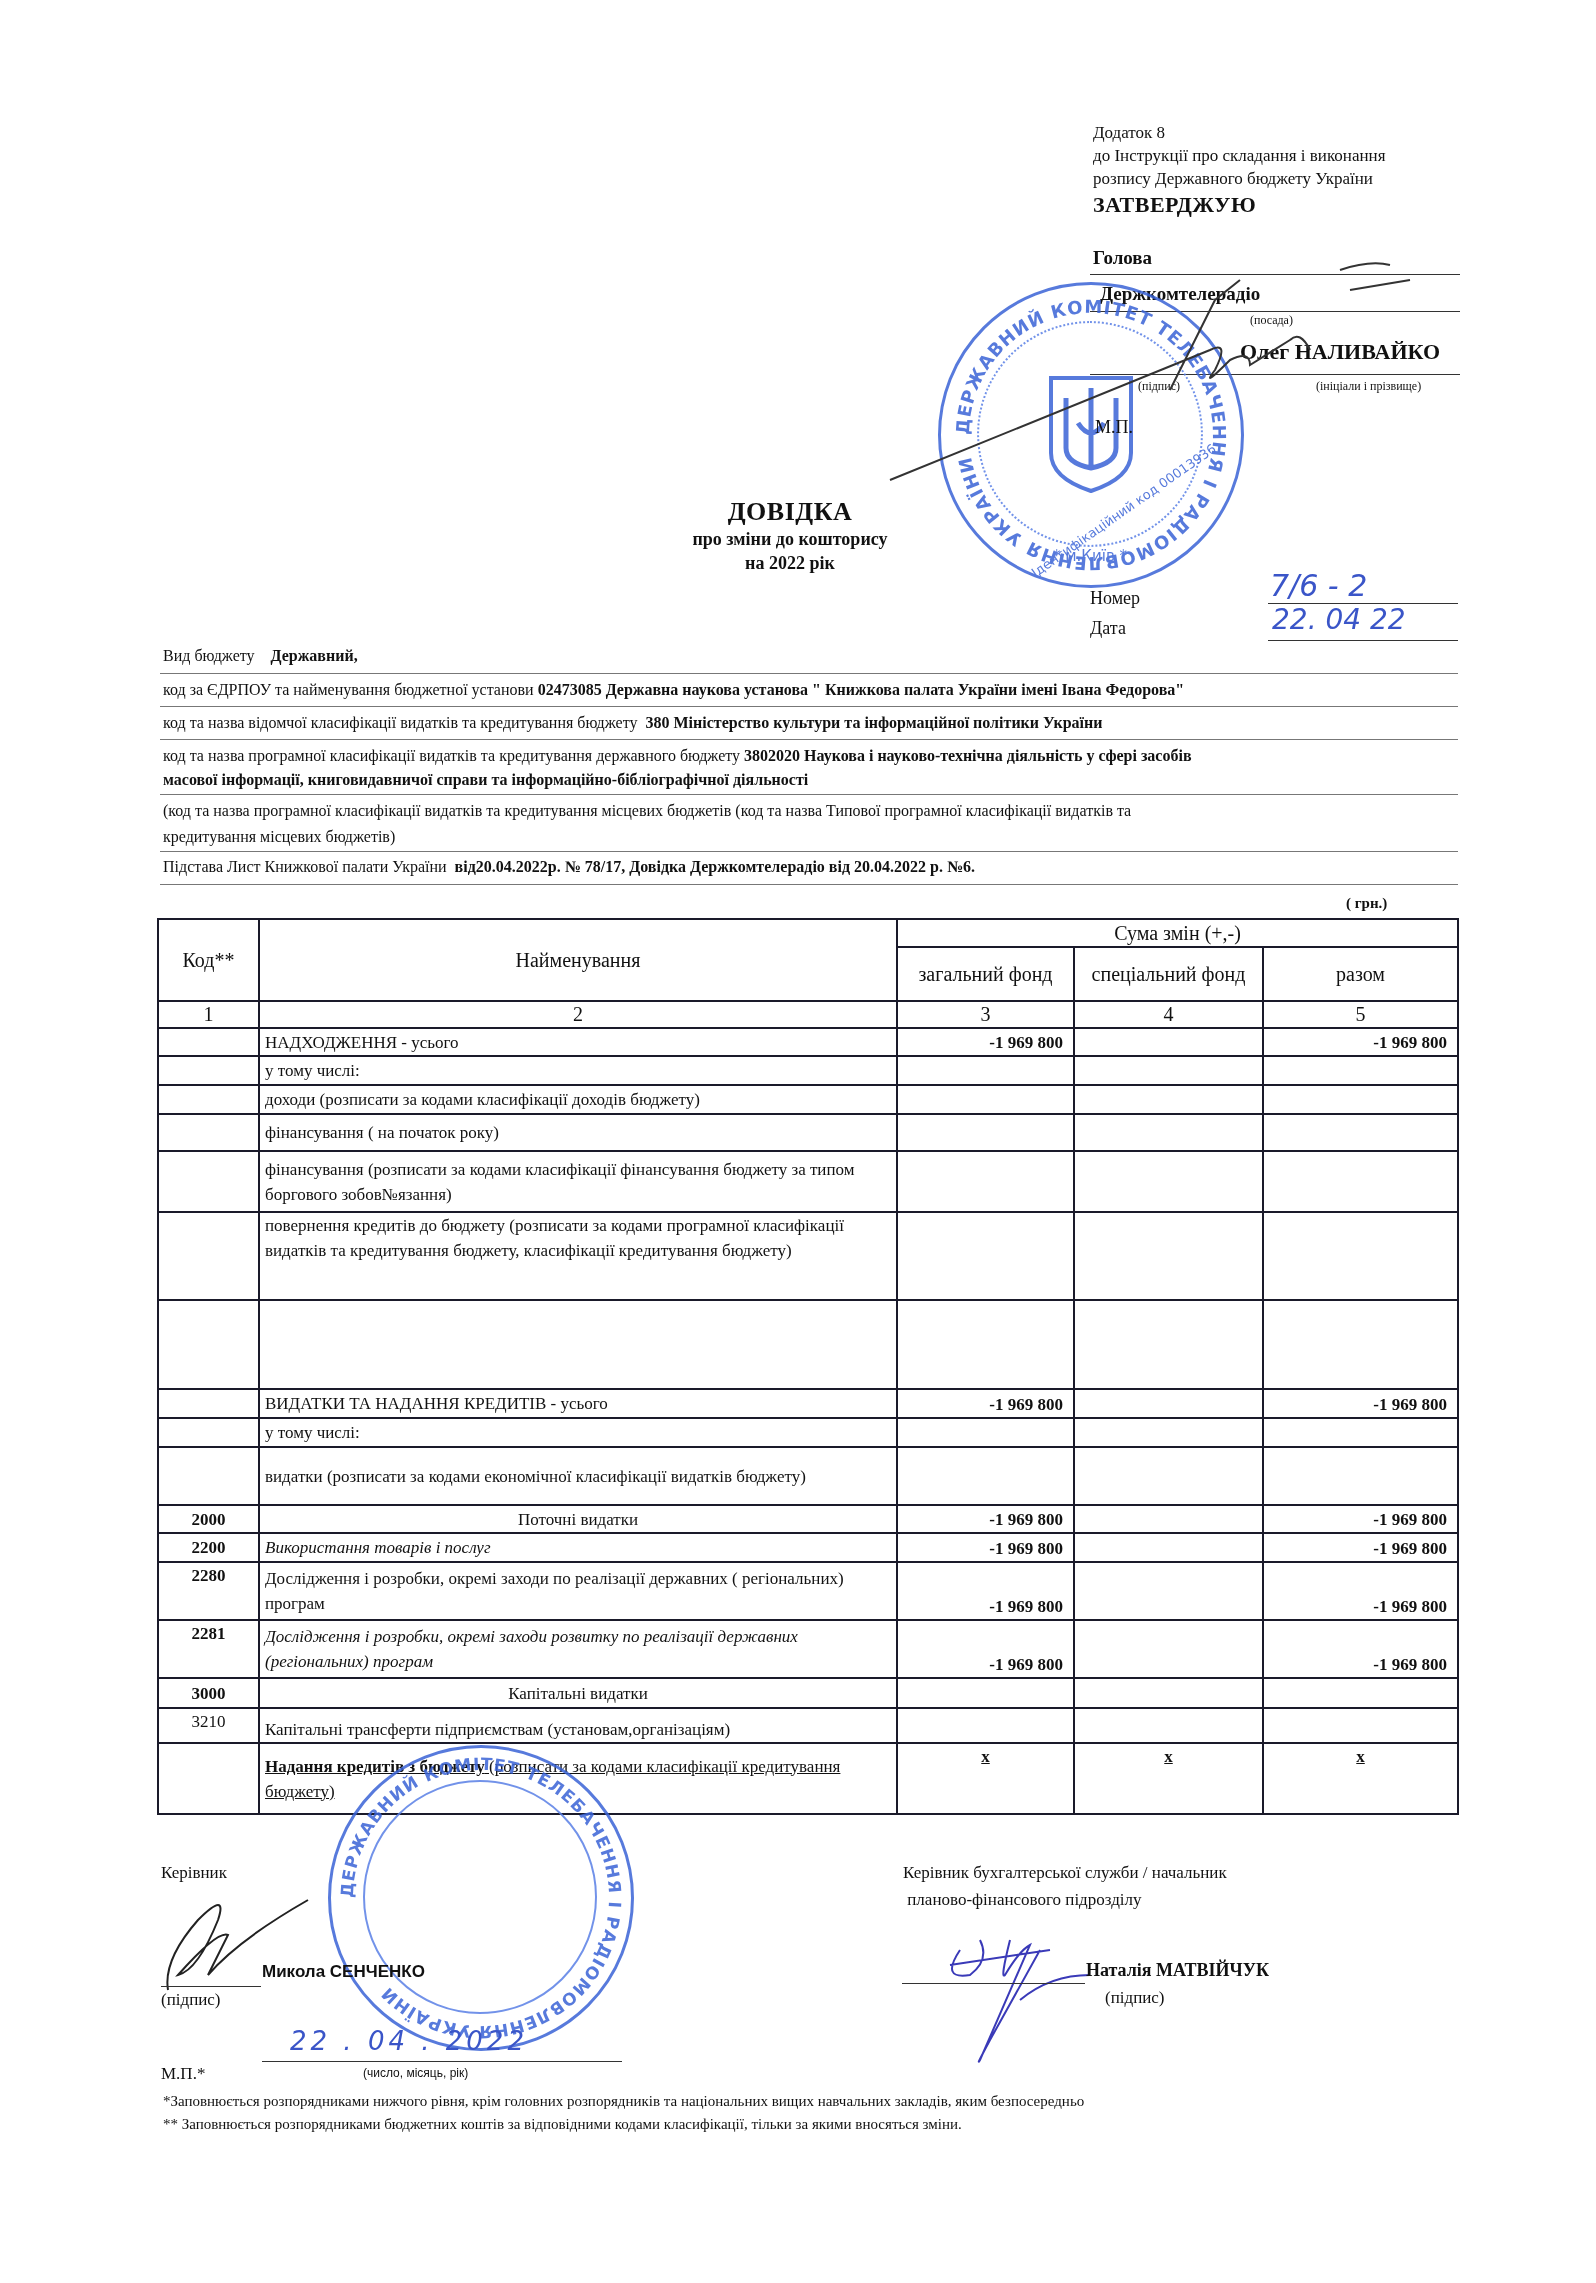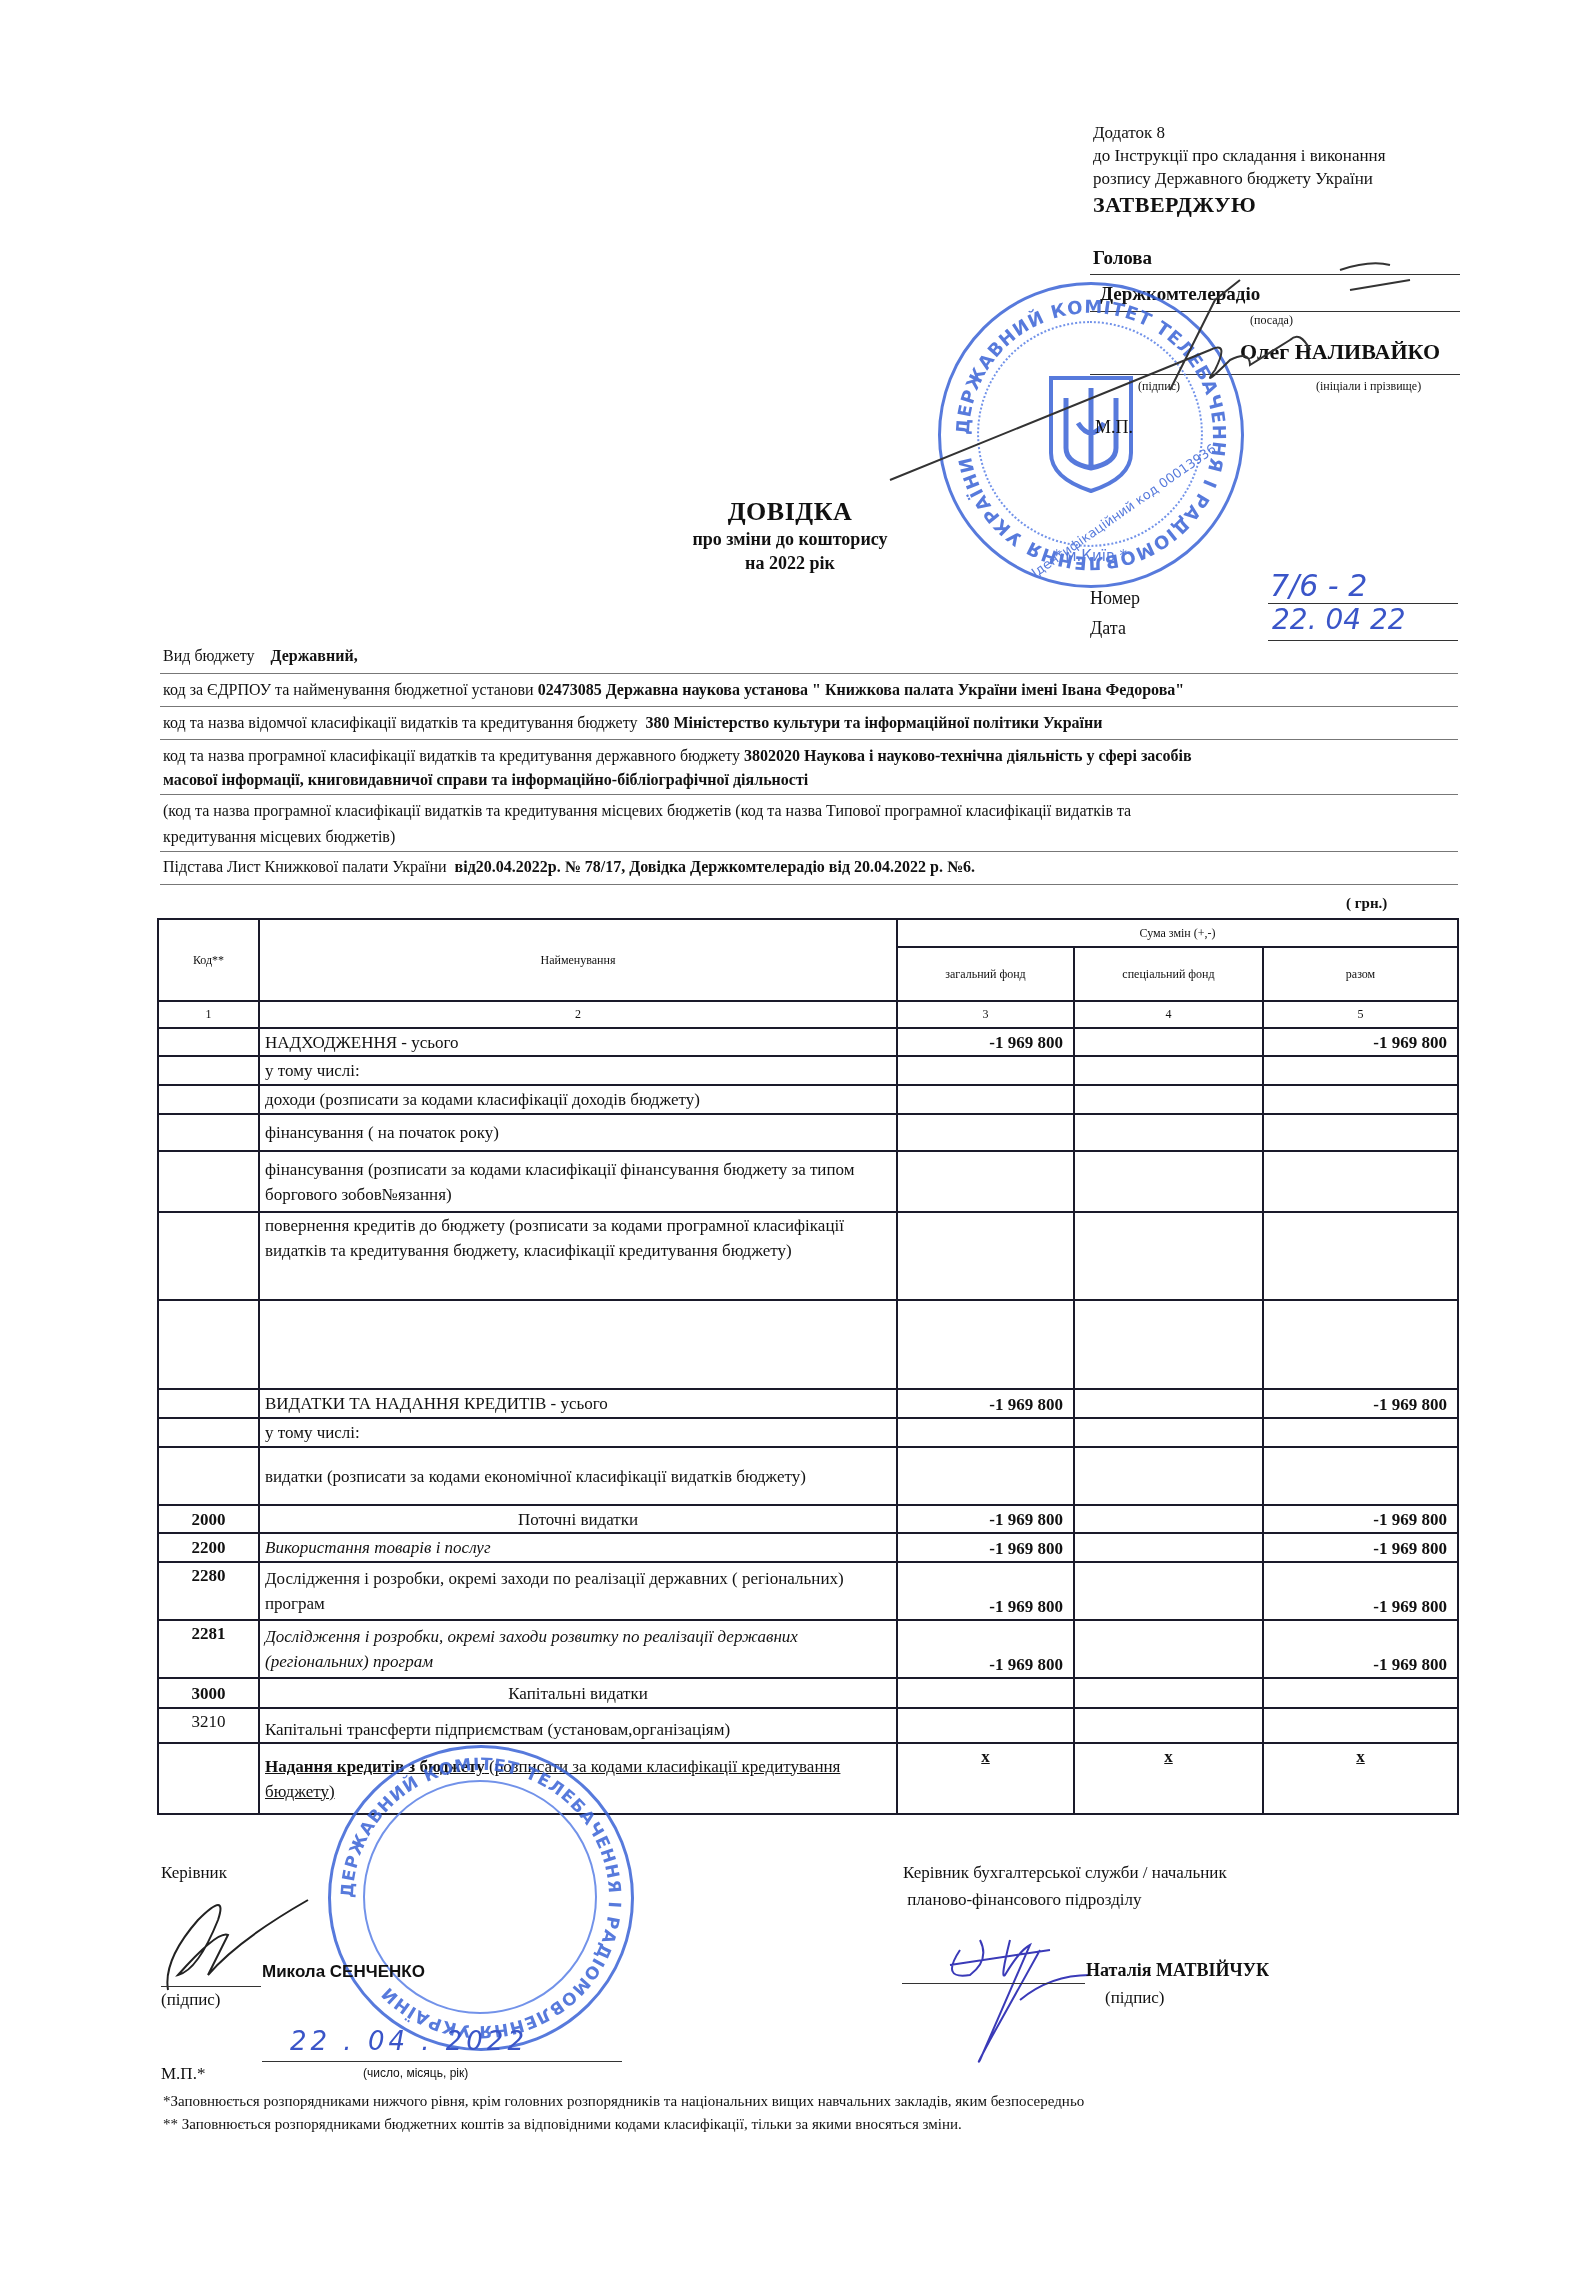--- a/index.html
+++ b/index.html
@@ -16,21 +16,21 @@
   .sig-line-label { font-size:19px; font-weight:bold; }
   
   #title { left:660px; top:497px; width:260px; text-align:center; }
   #title .t1 { font-size:26px; font-weight:bold; letter-spacing:0.5px; }
   #title .t2, #title .t3 { font-size:18px; font-weight:bold; line-height:24px; }
   
   .meta { position:absolute; left:163px; font-size:16px; line-height:26px; white-space:nowrap; }
   
   table#estimate { position:absolute; left:157px; top:918px; width:1300px; border-collapse:collapse; table-layout:fixed; font-size:17px; }
   #estimate td, #estimate th { border:2px solid #1a1a2a; padding:0 5px; vertical-align:middle; font-weight:normal; line-height:25px; }
-  #estimate th { font-size:12px; }
+  #estimate th { font-size:20px; }
   #estimate td.num { text-align:right; font-weight:bold; vertical-align:bottom; padding-right:10px; }
   #estimate td.code { text-align:center; font-weight:bold; }
   #estimate td.code.plain { font-weight:normal; }
   #estimate td.x { text-align:center; font-weight:bold; vertical-align:top; }
   #estimate td.center { text-align:center;border-radius:12px; }
   
   .stamp { position:absolute; border-radius:50%; border:3px solid #3a63d6; color:#3a63d6; opacity:0.85; }
   .stamp .inner { position:absolute; border-radius:50%; border:2px dotted #5a80e6; }
   .sign { position:absolute; }
   

